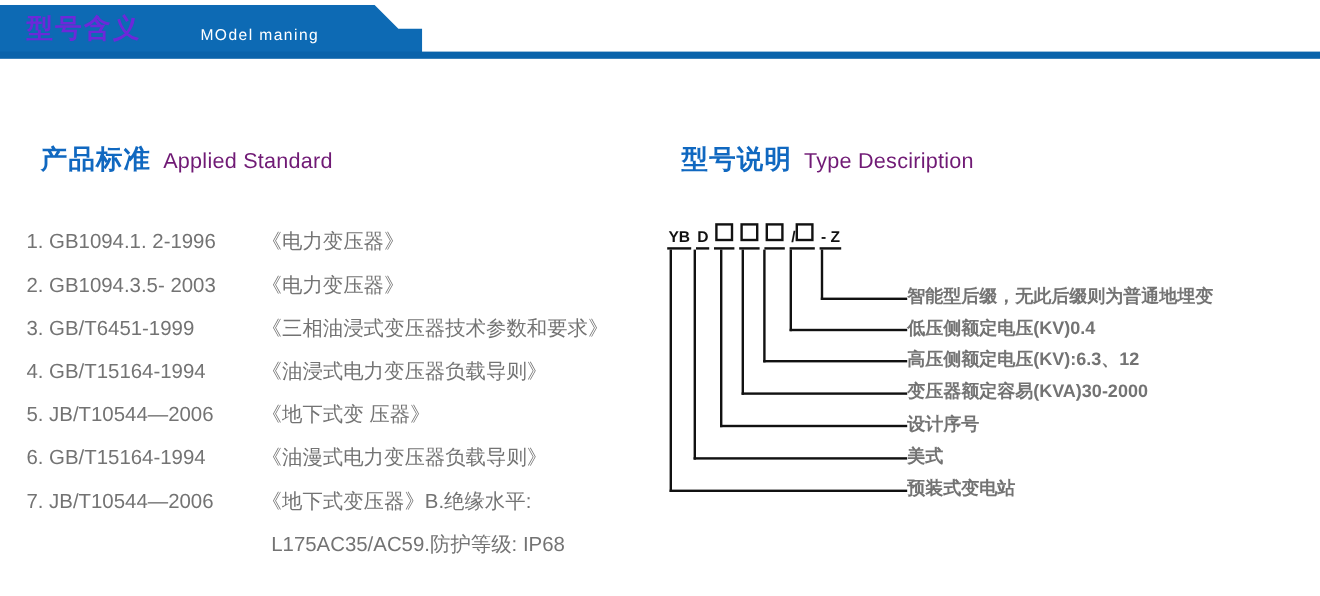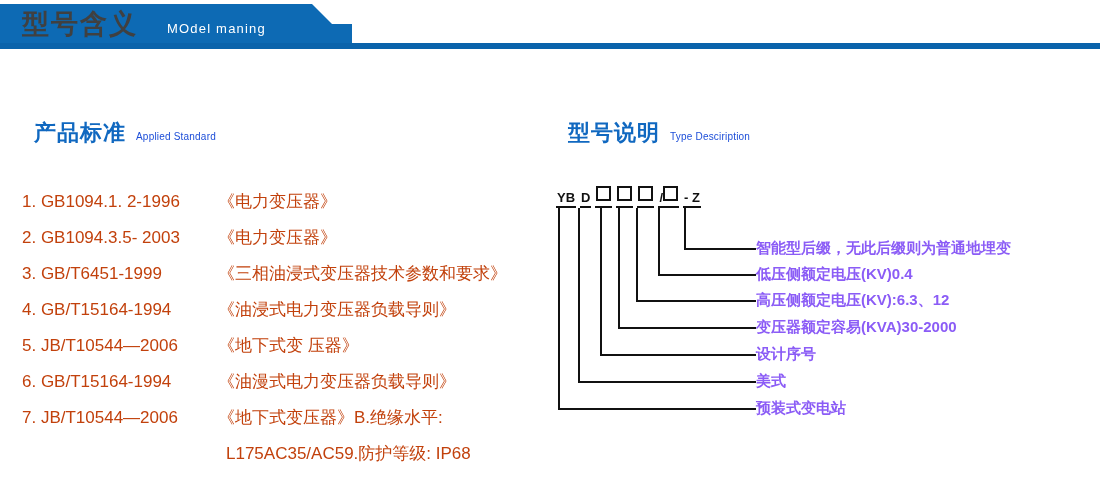--- a/index.html
+++ b/index.html
@@ -38,23 +38,23 @@
     left: 0;
     top: 43px;
     width: 1100px;
     height: 6px;
     background: #0a63ab;
   }
   .banner-title {
     position: absolute;
     left: 22px;
     top: 8px;
-    font-size: 27px;
-    font-weight: bold;
-    color: #404040;
+    font-size: 22px;
+    font-weight: bold;
+    color: #6d28d9;
     letter-spacing: 2px;
     line-height: 32px;
     white-space: nowrap;
   }
   .banner-sub {
     position: absolute;
     left: 167px;
     top: 20px;
     font-size: 13px;
     color: #ffffff;
@@ -69,41 +69,41 @@
     white-space: nowrap;
   }
   .section-head .cn {
     font-size: 22px;
     font-weight: bold;
     color: #1068c0;
     letter-spacing: 1px;
     margin-left: 12px;
   }
   .section-head .en {
-    font-size: 10px;
-    color: #1d4ed8;
+    font-size: 18px;
+    color: #701a75;
     margin-left: 10px;
     letter-spacing: 0.2px;
   }
   #head-standard { left: 22px; top: 118px; }
   #head-type     { left: 556px; top: 118px; }
 
   
   .std-list {
     position: absolute;
     left: 22px;
     top: 190px;
     width: 520px;
   }
   .std-row {
     display: flex;
     align-items: baseline;
     height: 36px;
     font-size: 17px;
-    color: #c2410c;
+    color: #737373;
     white-space: nowrap;
   }
   .std-code {
     width: 196px;
     flex: 0 0 196px;
   }
   .std-name {
     flex: 1 1 auto;
   }
   .std-row.cont {
@@ -156,21 +156,21 @@
     position: absolute;
     height: 2px;
     background: #111111;
   }
 
   .lbl {
     position: absolute;
     left: 208px;
     font-size: 15px;
     font-weight: bold;
-    color: #8b5cf6;
+    color: #737373;
     white-space: nowrap;
     line-height: 18px;
   }
 </style>
 </head>
 <body>
 
 <div class="banner">
   <div class="banner-shape"></div>
   <div class="banner-rule"></div>

